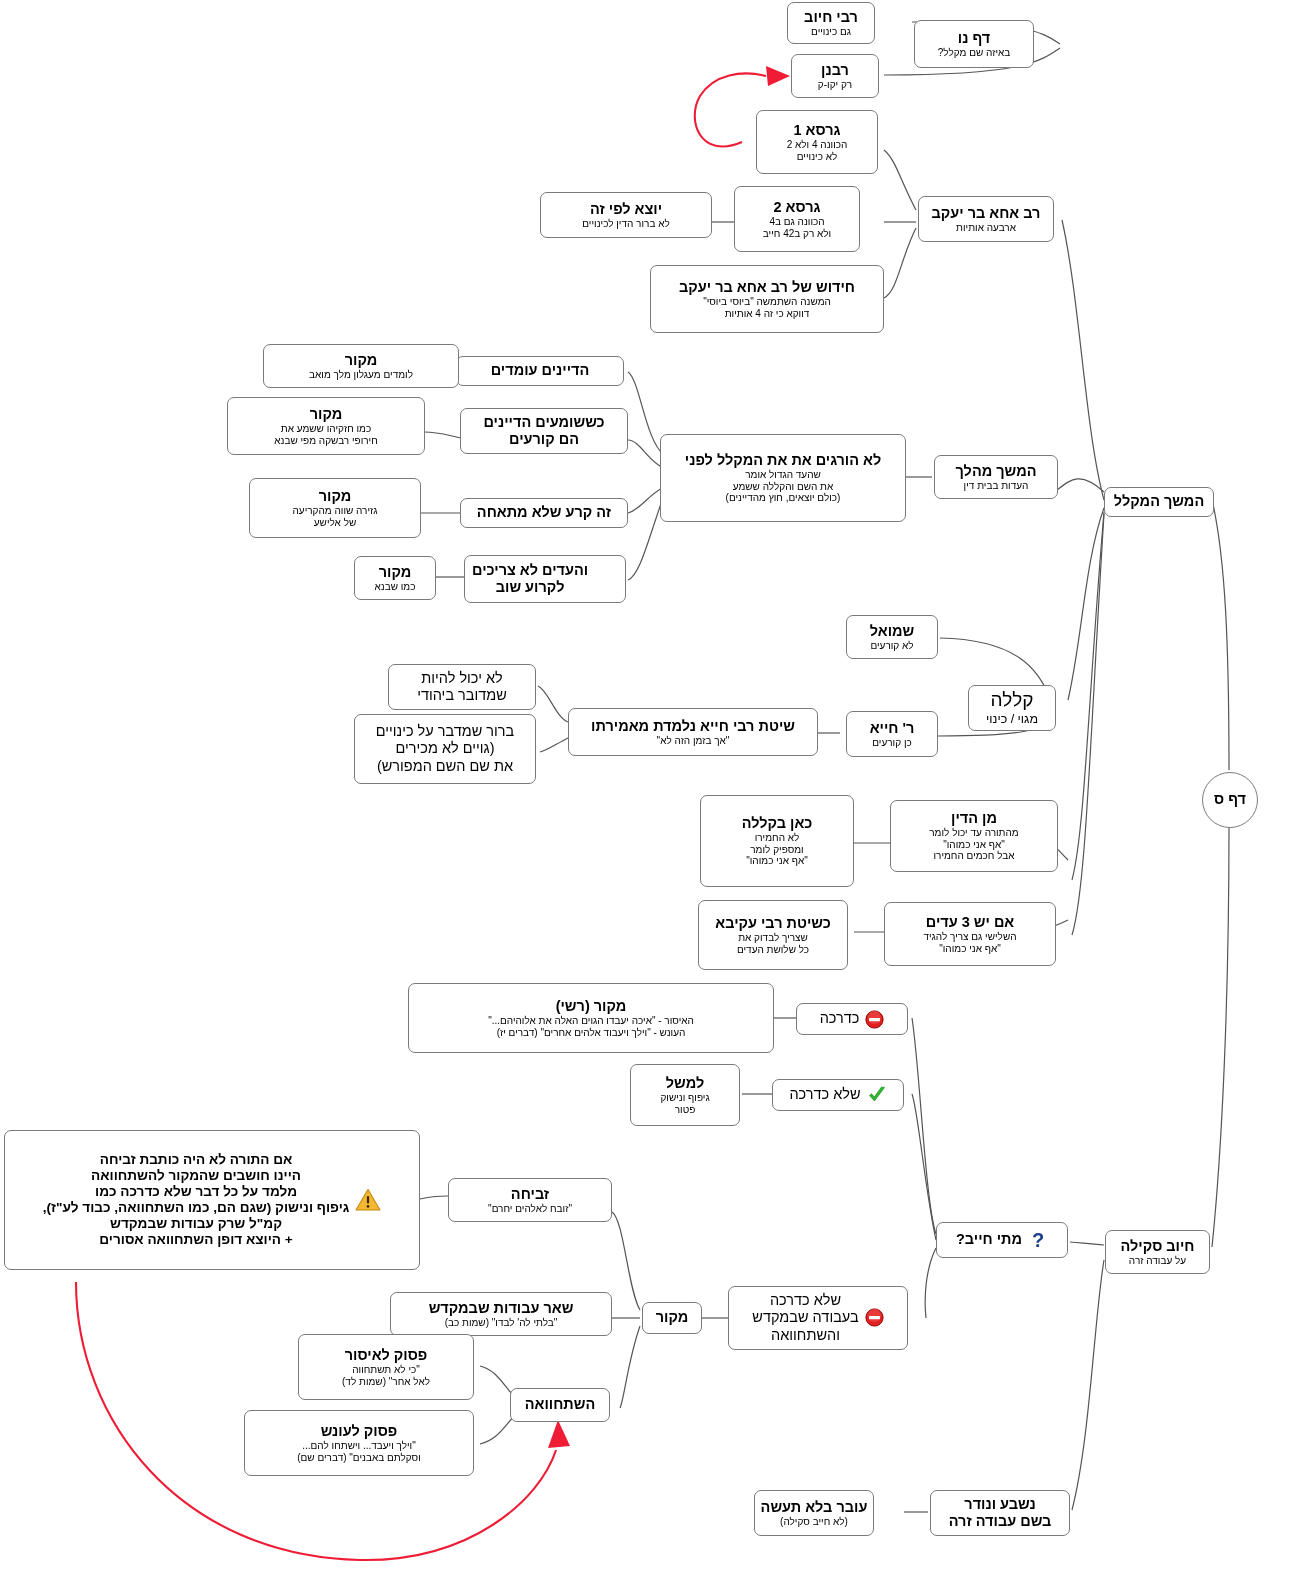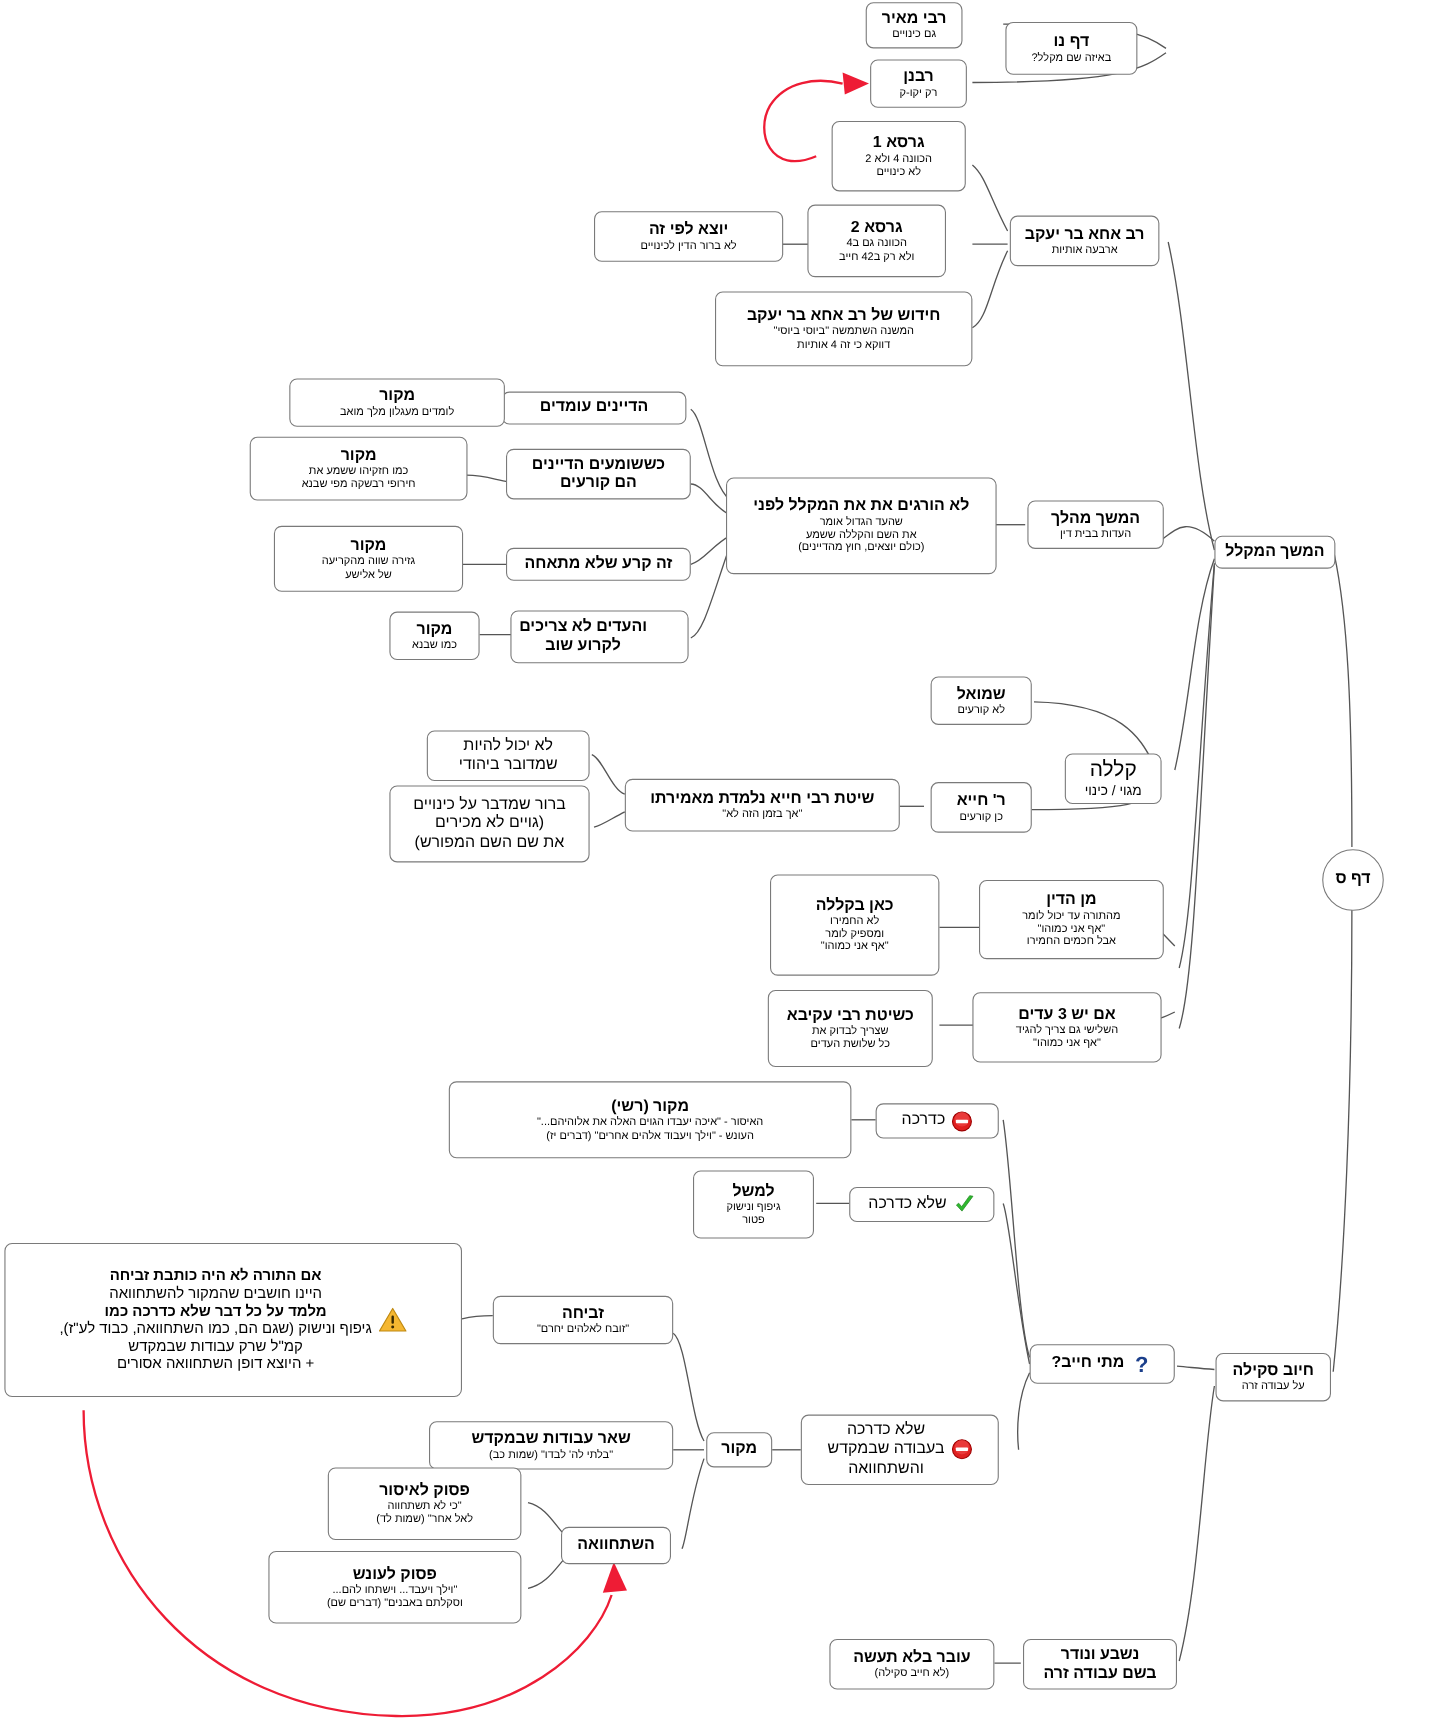--- a/index.html
+++ b/index.html
@@ -65,21 +65,21 @@
   .icon-row .txtcol {
     display: flex;
     flex-direction: column;
     align-items: center;
     justify-content: center;
   }
   .ico { flex: 0 0 auto; display: block; }
   .big-note {
     text-align: center;
   }
-  .big-note .ln { font-size: 13.6px; }
+  .big-note .ln { font-size: 13.6px; font-weight: bold; }
   .big-note .b { font-weight: bold; }
 </style>
 </head>
 <body>
 
 <div id="canvas">
 
   <svg id="edges" viewBox="0 0 1313 1578">
     <g fill="none" stroke="#555555" stroke-width="1.2">
 
@@ -174,21 +174,21 @@
     <span class="ttl">חיוב סקילה</span>
     <span class="sub">על עבודה זרה</span>
   </div>
 
   <div class="node" style="left:914px; top:20px; width:120px; height:48px;">
     <span class="ttl">דף נו</span>
     <span class="sub">באיזה שם מקלל?</span>
   </div>
 
   <div class="node" style="left:787px; top:2px; width:88px; height:42px;">
-    <span class="ttl">רבי מאיר</span>
+    <span class="ttl">רבי חיוב</span>
     <span class="sub">גם כינויים</span>
   </div>
 
   <div class="node" style="left:791px; top:54px; width:88px; height:44px;">
     <span class="ttl">רבנן</span>
     <span class="sub">רק יקו-ק</span>
   </div>
 
   <div class="node" style="left:918px; top:196px; width:136px; height:46px;">
     <span class="ttl">רב אחא בר יעקב</span>
@@ -435,18 +435,18 @@
         <circle cx="13" cy="18.4" r="1.35" fill="#3a2a00"></circle>
       </svg>
     </span>
   </div>
 
   <div class="node" style="left:930px; top:1490px; width:140px; height:46px;">
     <span class="ttl" style="white-space:pre-line;">נשבע ונודר
 בשם עבודה זרה</span>
   </div>
 
-  <div class="node" style="left:754px; top:1490px; width:150px; height:46px;">
+  <div class="node" style="left:754px; top:1490px; width:120px; height:46px;">
     <span class="ttl">עובר בלא תעשה</span>
     <span class="sub">(לא חייב סקילה)</span>
   </div>
 
 </div>
 
 </body></html>

